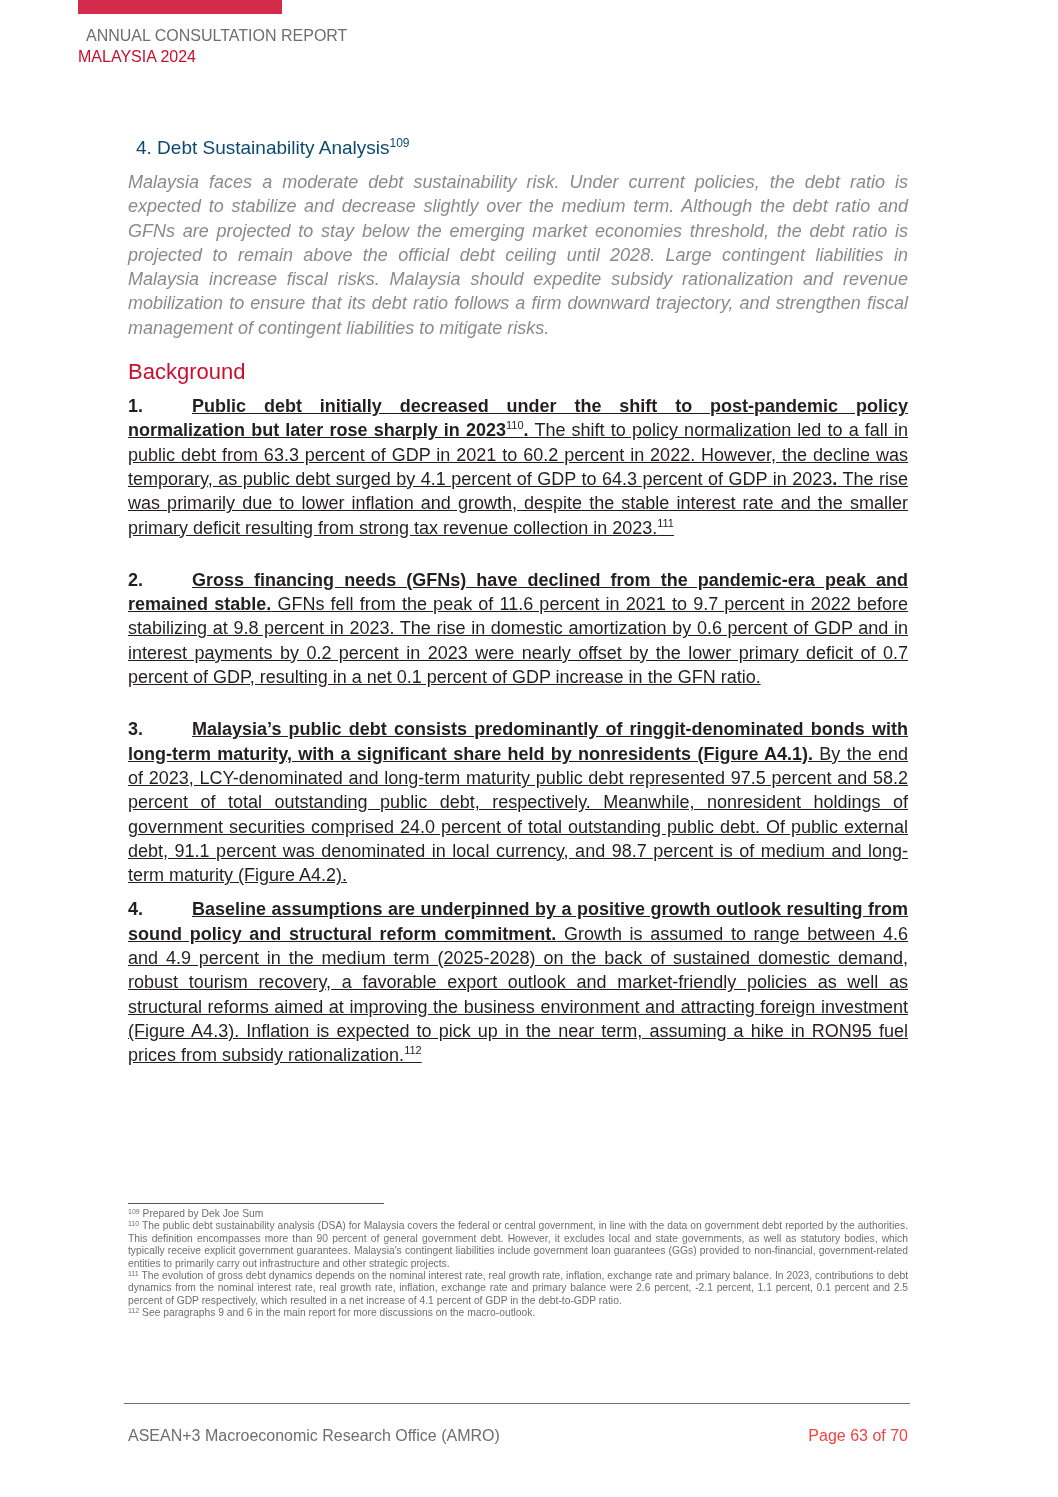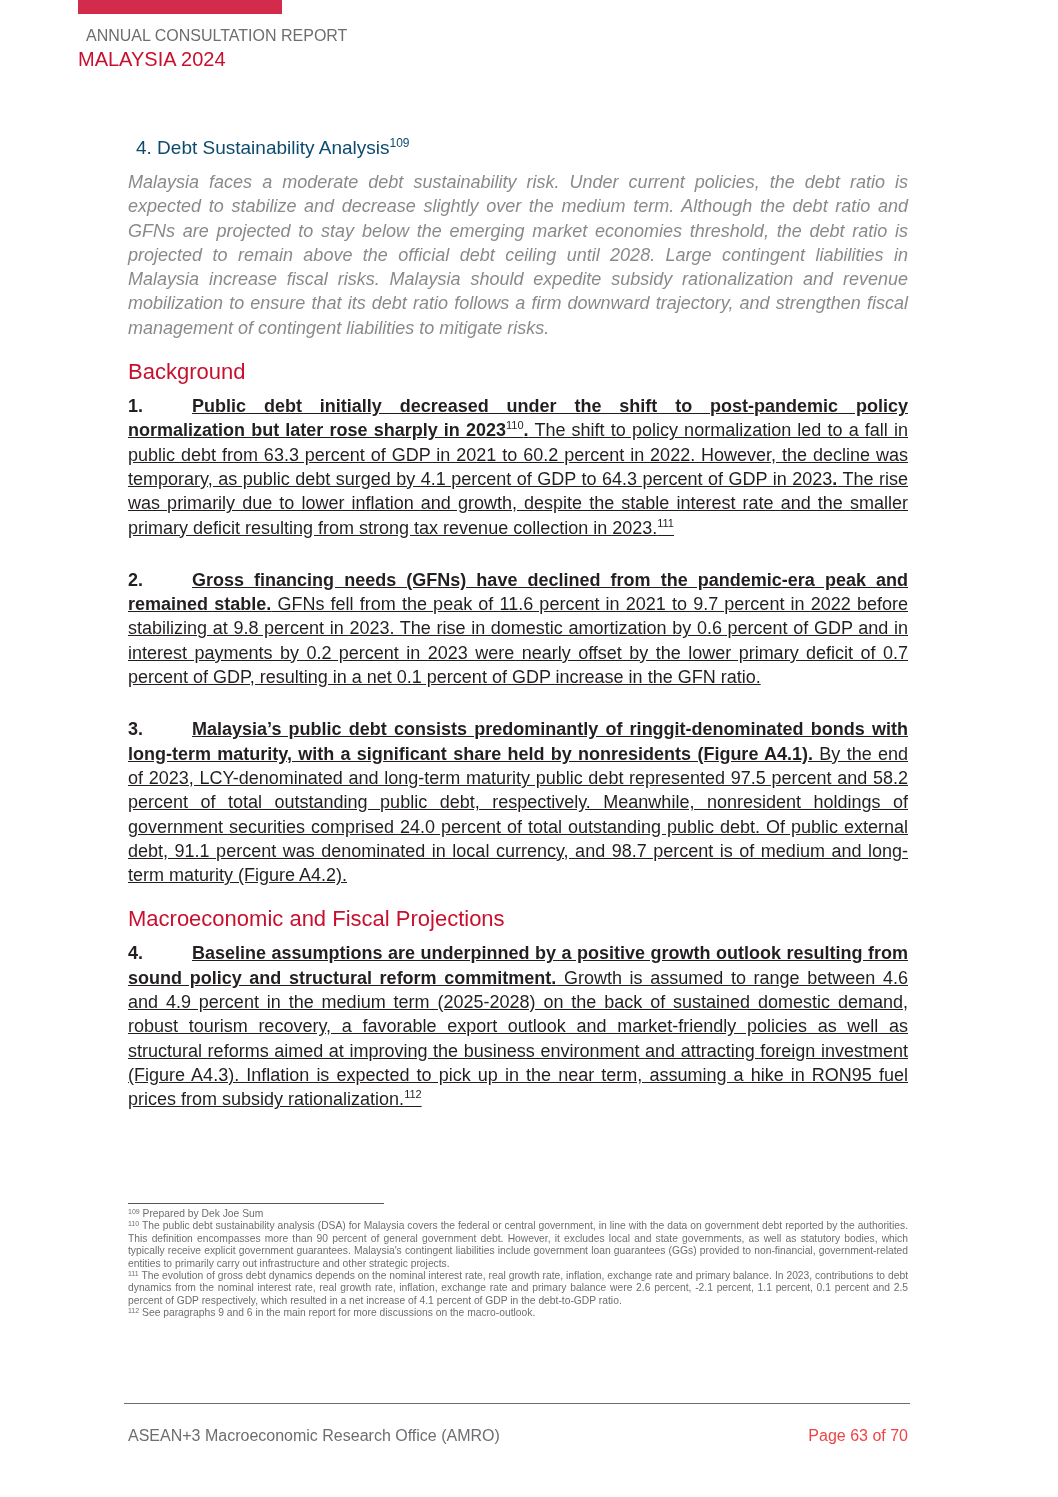--- a/index.html
+++ b/index.html
@@ -1,20 +1,20 @@
 <!DOCTYPE html>
 <html><head>
 <meta charset="utf-8">
 <style>
   html, body { margin: 0; padding: 0; background: #ffffff; }
   body { width: 1058px; height: 1497px; position: relative; overflow: hidden;
          font-family: "Liberation Sans", sans-serif; color: #231f20; }
   .topbar { position: absolute; left: 78px; top: 0; width: 204px; height: 14px; background: #d22b4b; }
   .hdr1 { position: absolute; left: 78px; top: 27px; font-size: 16px; color: #6d6e71; letter-spacing: 0; margin-left: 8px; }
-  .hdr2 { position: absolute; left: 78px; top: 48px; font-size: 20px; color: #c8102e; }
+  .hdr2 { position: absolute; left: 78px; top: 48px; font-size: 16px; color: #c8102e; }
   .content { position: absolute; left: 128px; top: 128px; width: 780px; }
   h2.sec { margin: 8px; font-weight: normal; font-size: 19px; color: #0c4a6e; line-height: 24px; }
   h2.sec sup { font-size: 12px; vertical-align: 7px; line-height: 0; }
   .lead { margin: 10px 0 0 0; font-style: italic; color: #8a8a8a; font-size: 18px; line-height: 24.3px; text-align: justify; }
   h3.sub { margin: 20px 0 0 0; font-weight: normal; font-size: 22px; color: #c8102e; line-height: 24px; }
   p.para { margin: 10px 0 0 0; font-size: 18px; line-height: 24.3px; text-align: justify; color: #231f20; text-decoration: underline; }
   p.para .num { font-weight: bold; display: inline-block; width: 64px; }
   p.para b { font-weight: bold; }
   p.para sup { font-size: 11px; vertical-align: 7px; line-height: 0; }
   .gap { height: 18px; }
@@ -46,21 +46,20 @@
 
   <p class="para">
     <span class="num">2.</span><b>Gross financing needs (GFNs) have declined from the pandemic-era peak and remained stable.</b><span> GFNs fell from the peak of 11.6 percent in 2021 to 9.7 percent in 2022 before stabilizing at 9.8 percent in 2023. The rise in domestic amortization by 0.6 percent of GDP and in interest payments by 0.2 percent in 2023 were nearly offset by the lower primary deficit of 0.7 percent of GDP, resulting in a net 0.1 percent of GDP increase in the GFN ratio.</span>
   </p>
   <div class="gap"></div>
 
   <p class="para">
     <span class="num">3.</span><b>Malaysia’s public debt consists predominantly of ringgit-denominated bonds with long-term maturity, with a significant share held by nonresidents (Figure A4.1).</b><span> By the end of 2023, LCY-denominated and long-term maturity public debt represented 97.5 percent and 58.2 percent of total outstanding public debt, respectively. Meanwhile, nonresident holdings of government securities comprised 24.0 percent of total outstanding public debt. Of public external debt, 91.1 percent was denominated in local currency, and 98.7 percent is of medium and long-term maturity (Figure A4.2).</span>
   </p>
 
-  <h3 class="sub">Macroeconomic and Fiscal Projections</h3>
 
   <p class="para">
     <span class="num">4.</span><b>Baseline assumptions are underpinned by a positive growth outlook resulting from sound policy and structural reform commitment.</b><span> Growth is assumed to range between 4.6 and 4.9 percent in the medium term (2025-2028) on the back of sustained domestic demand, robust tourism recovery, a favorable export outlook and market-friendly policies as well as structural reforms aimed at improving the business environment and attracting foreign investment (Figure A4.3). Inflation is expected to pick up in the near term, assuming a hike in RON95 fuel prices from subsidy rationalization.</span><sup>112</sup>
   </p>
 </div>
 
 <div class="fnrule"></div>
 <div class="footnotes">
   <p><sup>109</sup><span> Prepared by Dek Joe Sum</span></p>
   <p><sup>110</sup><span> The public debt sustainability analysis (DSA) for Malaysia covers the federal or central government, in line with the data on government debt reported by the authorities. This definition encompasses more than 90 percent of general government debt. However, it excludes local and state governments, as well as statutory bodies, which typically receive explicit government guarantees. Malaysia's contingent liabilities include government loan guarantees (GGs) provided to non-financial, government-related entities to primarily carry out infrastructure and other strategic projects.</span></p>

